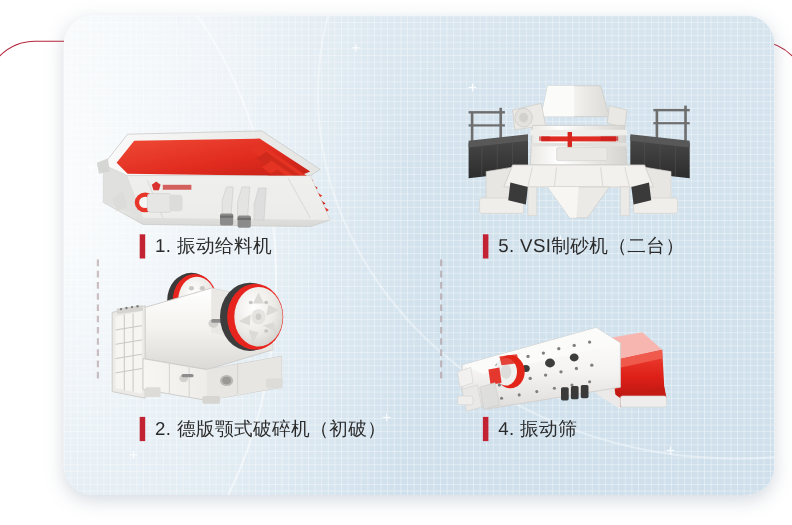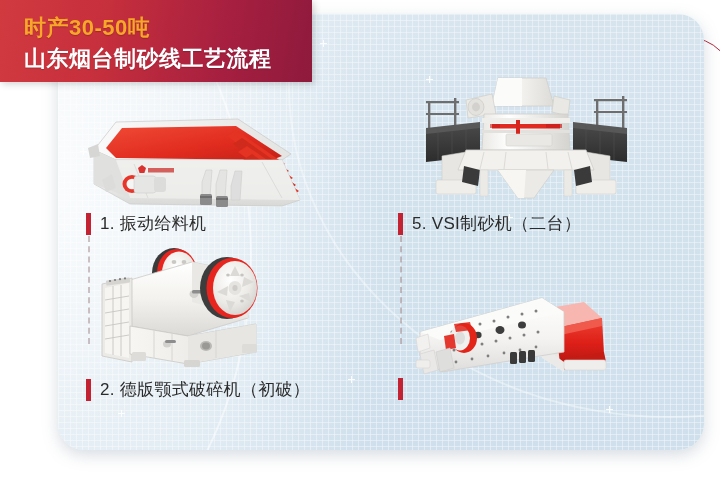--- a/index.html
+++ b/index.html
@@ -134,20 +134,21 @@
   }
 
   
   .step { position: absolute; }
 
   .step-label {
     position: absolute;
     display: flex;
     align-items: center;
     white-space: nowrap;
+    margin-left: 41px;
   }
   .step-bar {
     width: 5px;
     height: 22px;
     background: #c32233;
     margin-right: 9px;
     flex: none;
   }
   .step-text {
     font-size: 17px;
@@ -529,21 +530,18 @@
       <path d="M22,76 L36,72 L40,92 L26,96 Z" fill="#dededc" stroke="#cecdcb" stroke-width="0.6"></path>
       <rect x="2" y="84" width="14" height="8" rx="2" fill="#efeeec" stroke="#d6d5d3" stroke-width="0.6"></rect>
 
       <path d="M2,62 L14,58 L16,72 L4,76 Z" fill="#f2f1ef" stroke="#d6d5d3" stroke-width="0.6"></path>
     </svg>
   </div>
 
   <div class="step">
     <div class="step-label" style="left:398px; top:378px; z-index:4;">
       <span class="step-bar"></span>
+      <span class="step-text">4. 振动筛</span>
     </div>
   </div>
 
-  <div class="banner">
-    <div class="banner-line1">时产30-50吨</div>
-    <div class="banner-line2">山东烟台制砂线工艺流程</div>
-  </div>
 
 </div>
 
 </body></html>

